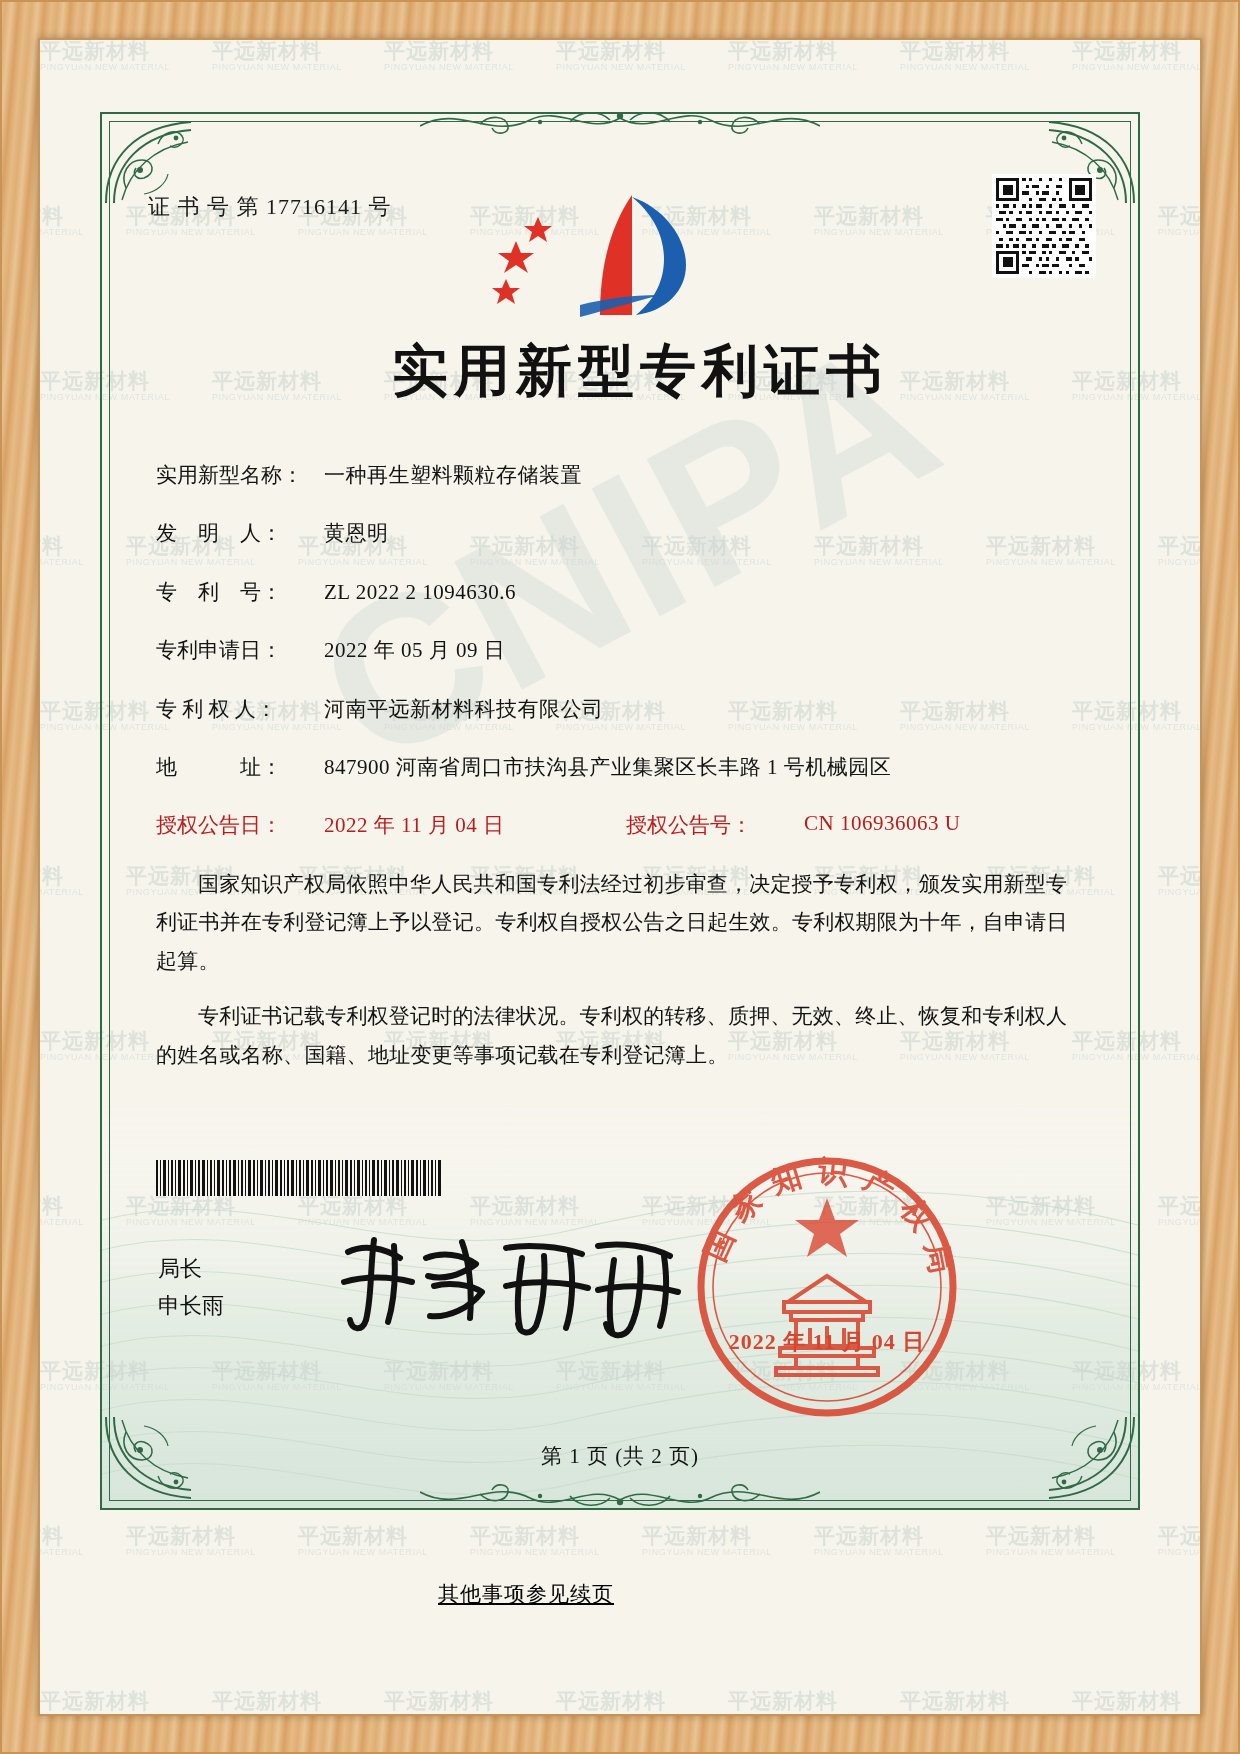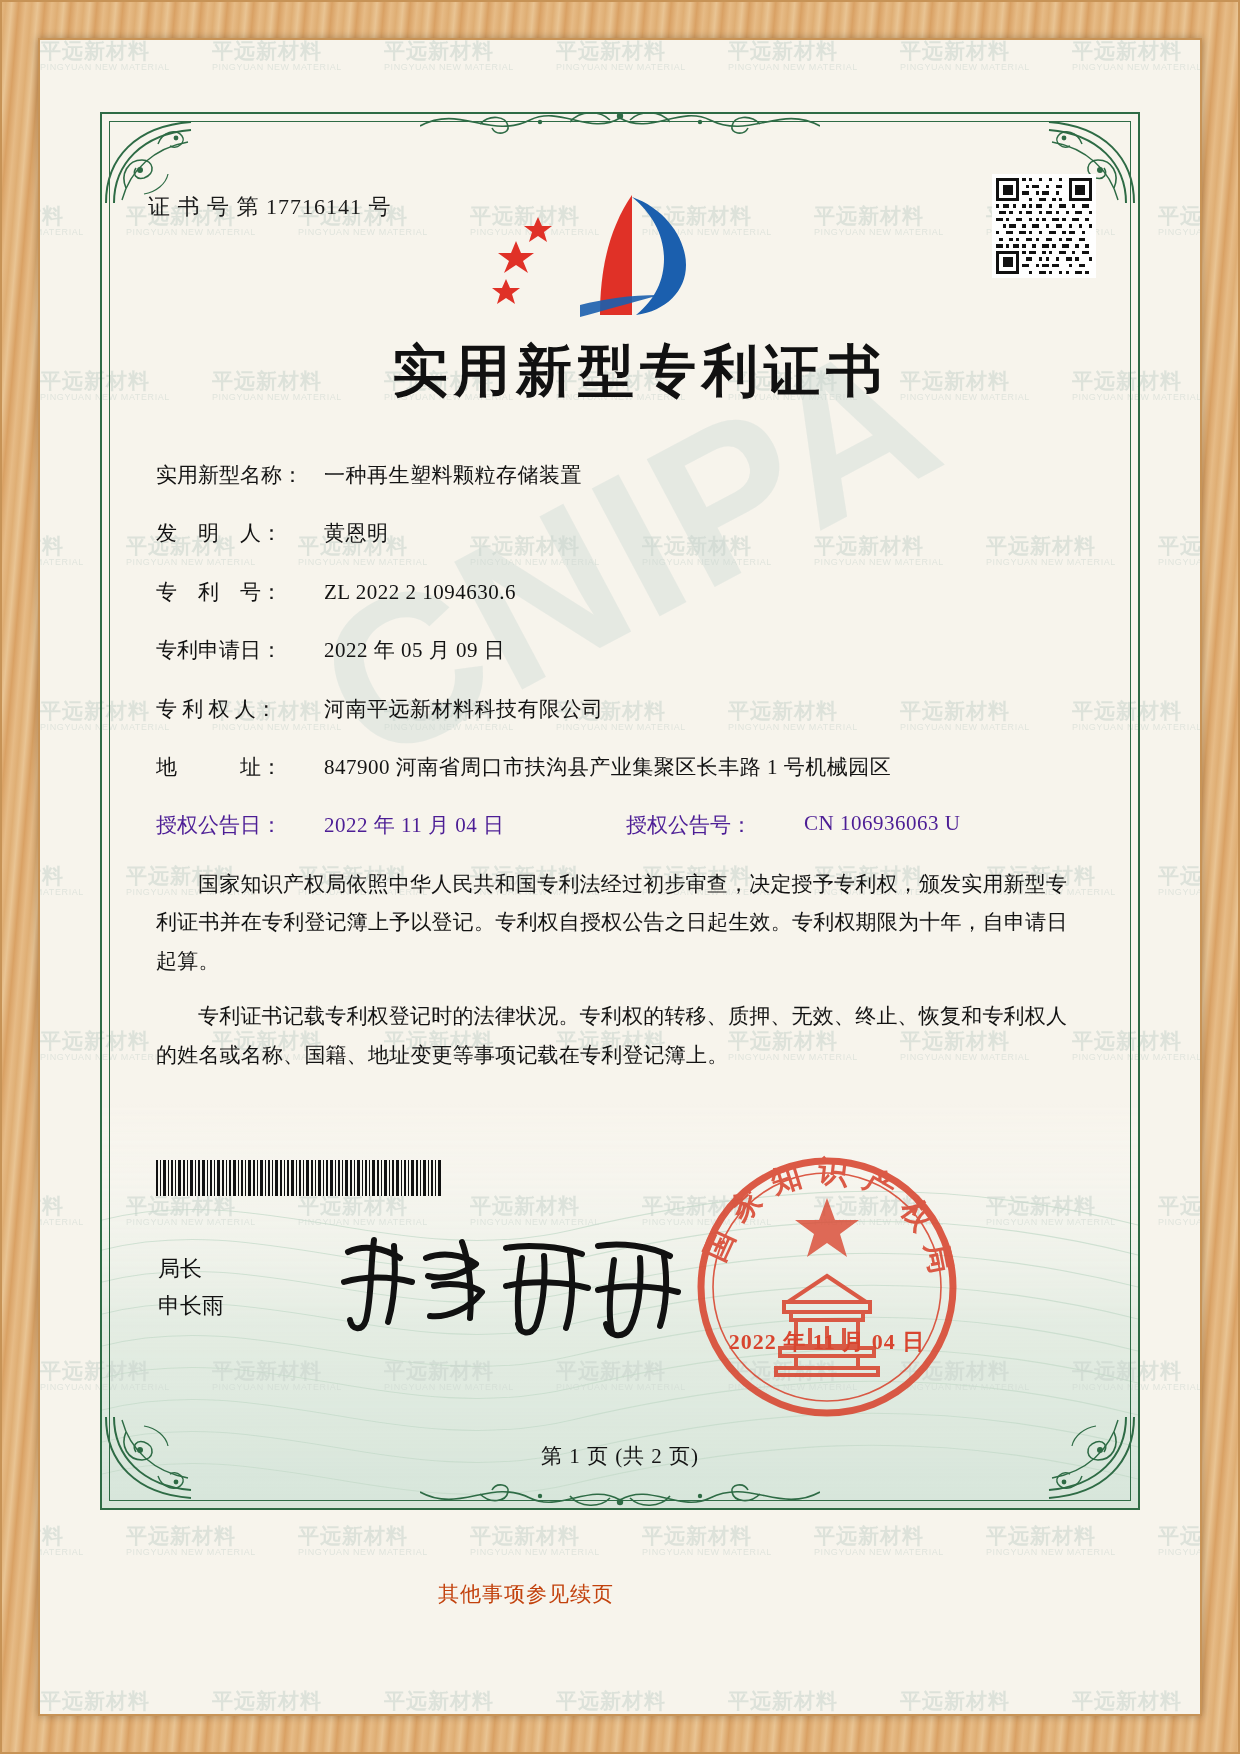--- a/index.html
+++ b/index.html
@@ -190,21 +190,21 @@
   .f-value {
     flex: 1;
     letter-spacing: .5px;
   }
 
   .row-inline {
     display: flex;
     align-items: flex-start;
     margin-bottom: 26px;
     font-size: 21px;
-    color: #4c1d95;
+    color: #b91c1c;
   }
   .inline-left { width: 470px; flex: 0 0 470px; display: flex; }
   .inline-left .f-label { width: 168px; flex: 0 0 168px; }
   .inline-right { display: flex; }
   .inline-right .f-label2 { width: 178px; flex: 0 0 178px; }
 
   .para {
     font-size: 21px;
     line-height: 1.85;
     color: #131313;
@@ -260,23 +260,24 @@
     color: #141414;
     letter-spacing: 1px;
   }
 
   .footnote {
     position: absolute;
     left: 0; top: 1580px;
     width: 1052px;
     text-align: center;
     font-size: 21px;
-    color: #c2410c;
+    color: #000000;
     letter-spacing: 1px;
     z-index: 8;
+    text-decoration: underline;
   }
 </style>
 </head>
 <body>
 
 <div id="page">
 
   <div class="wood-frame"></div>
   <div class="wood-inner"></div>
 

